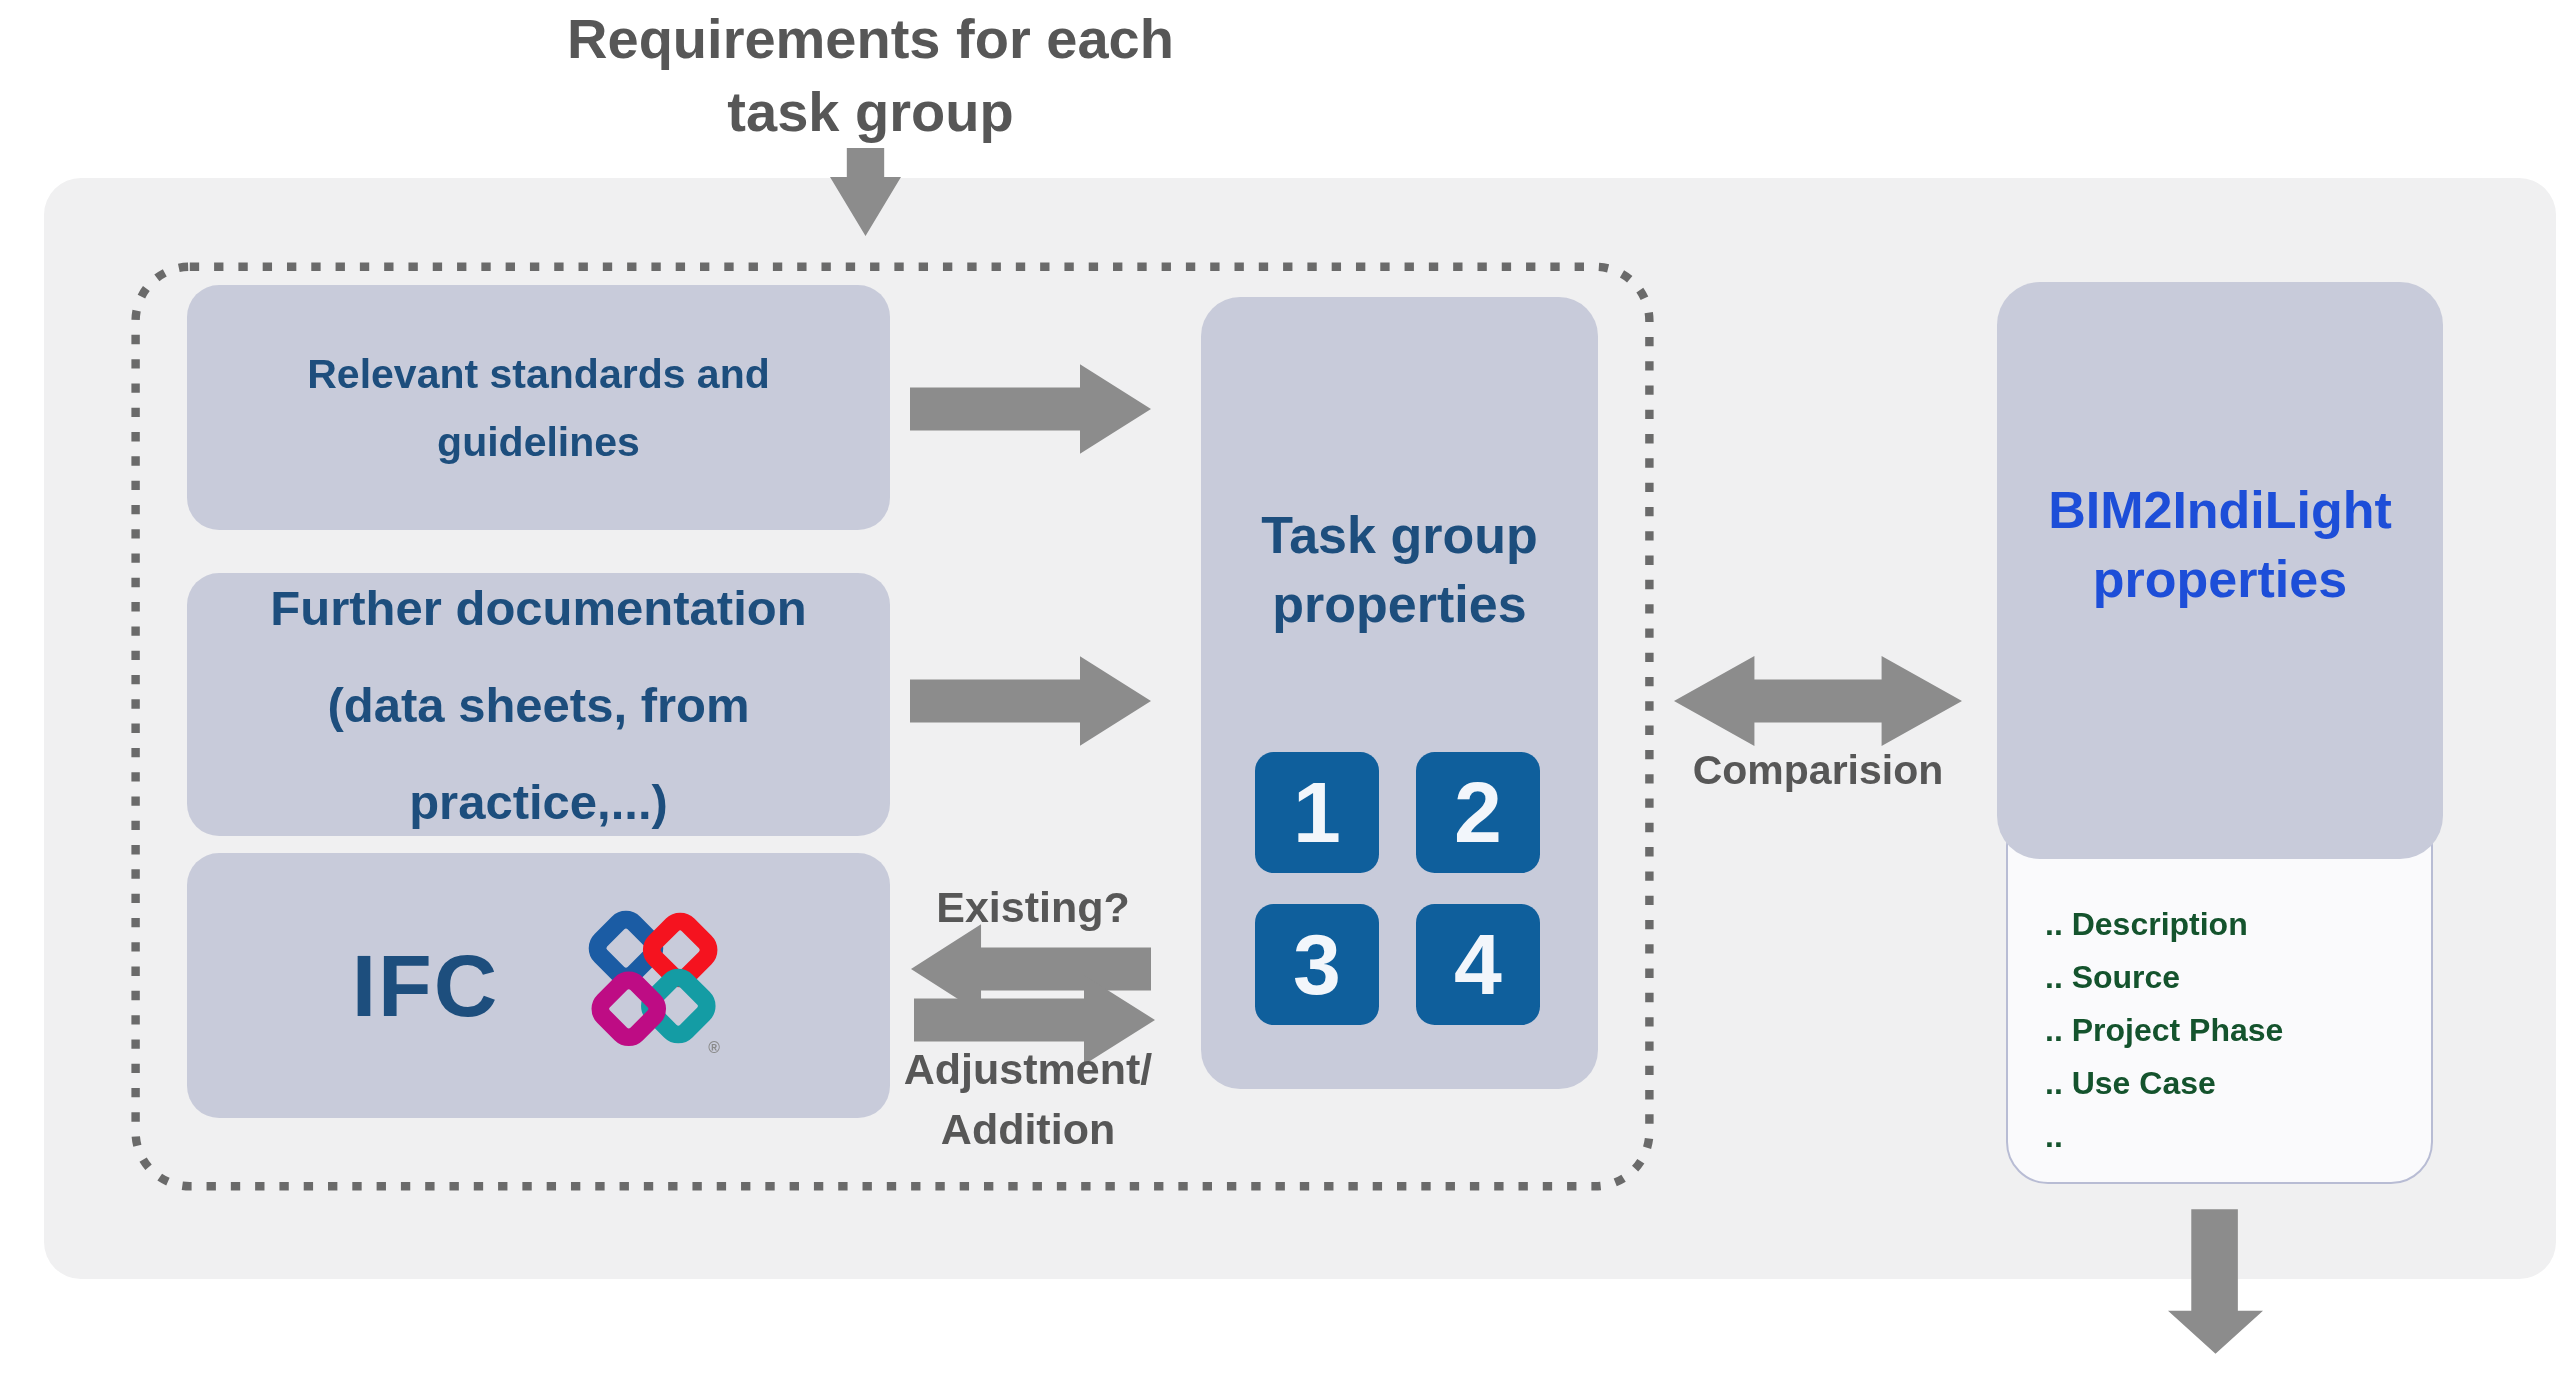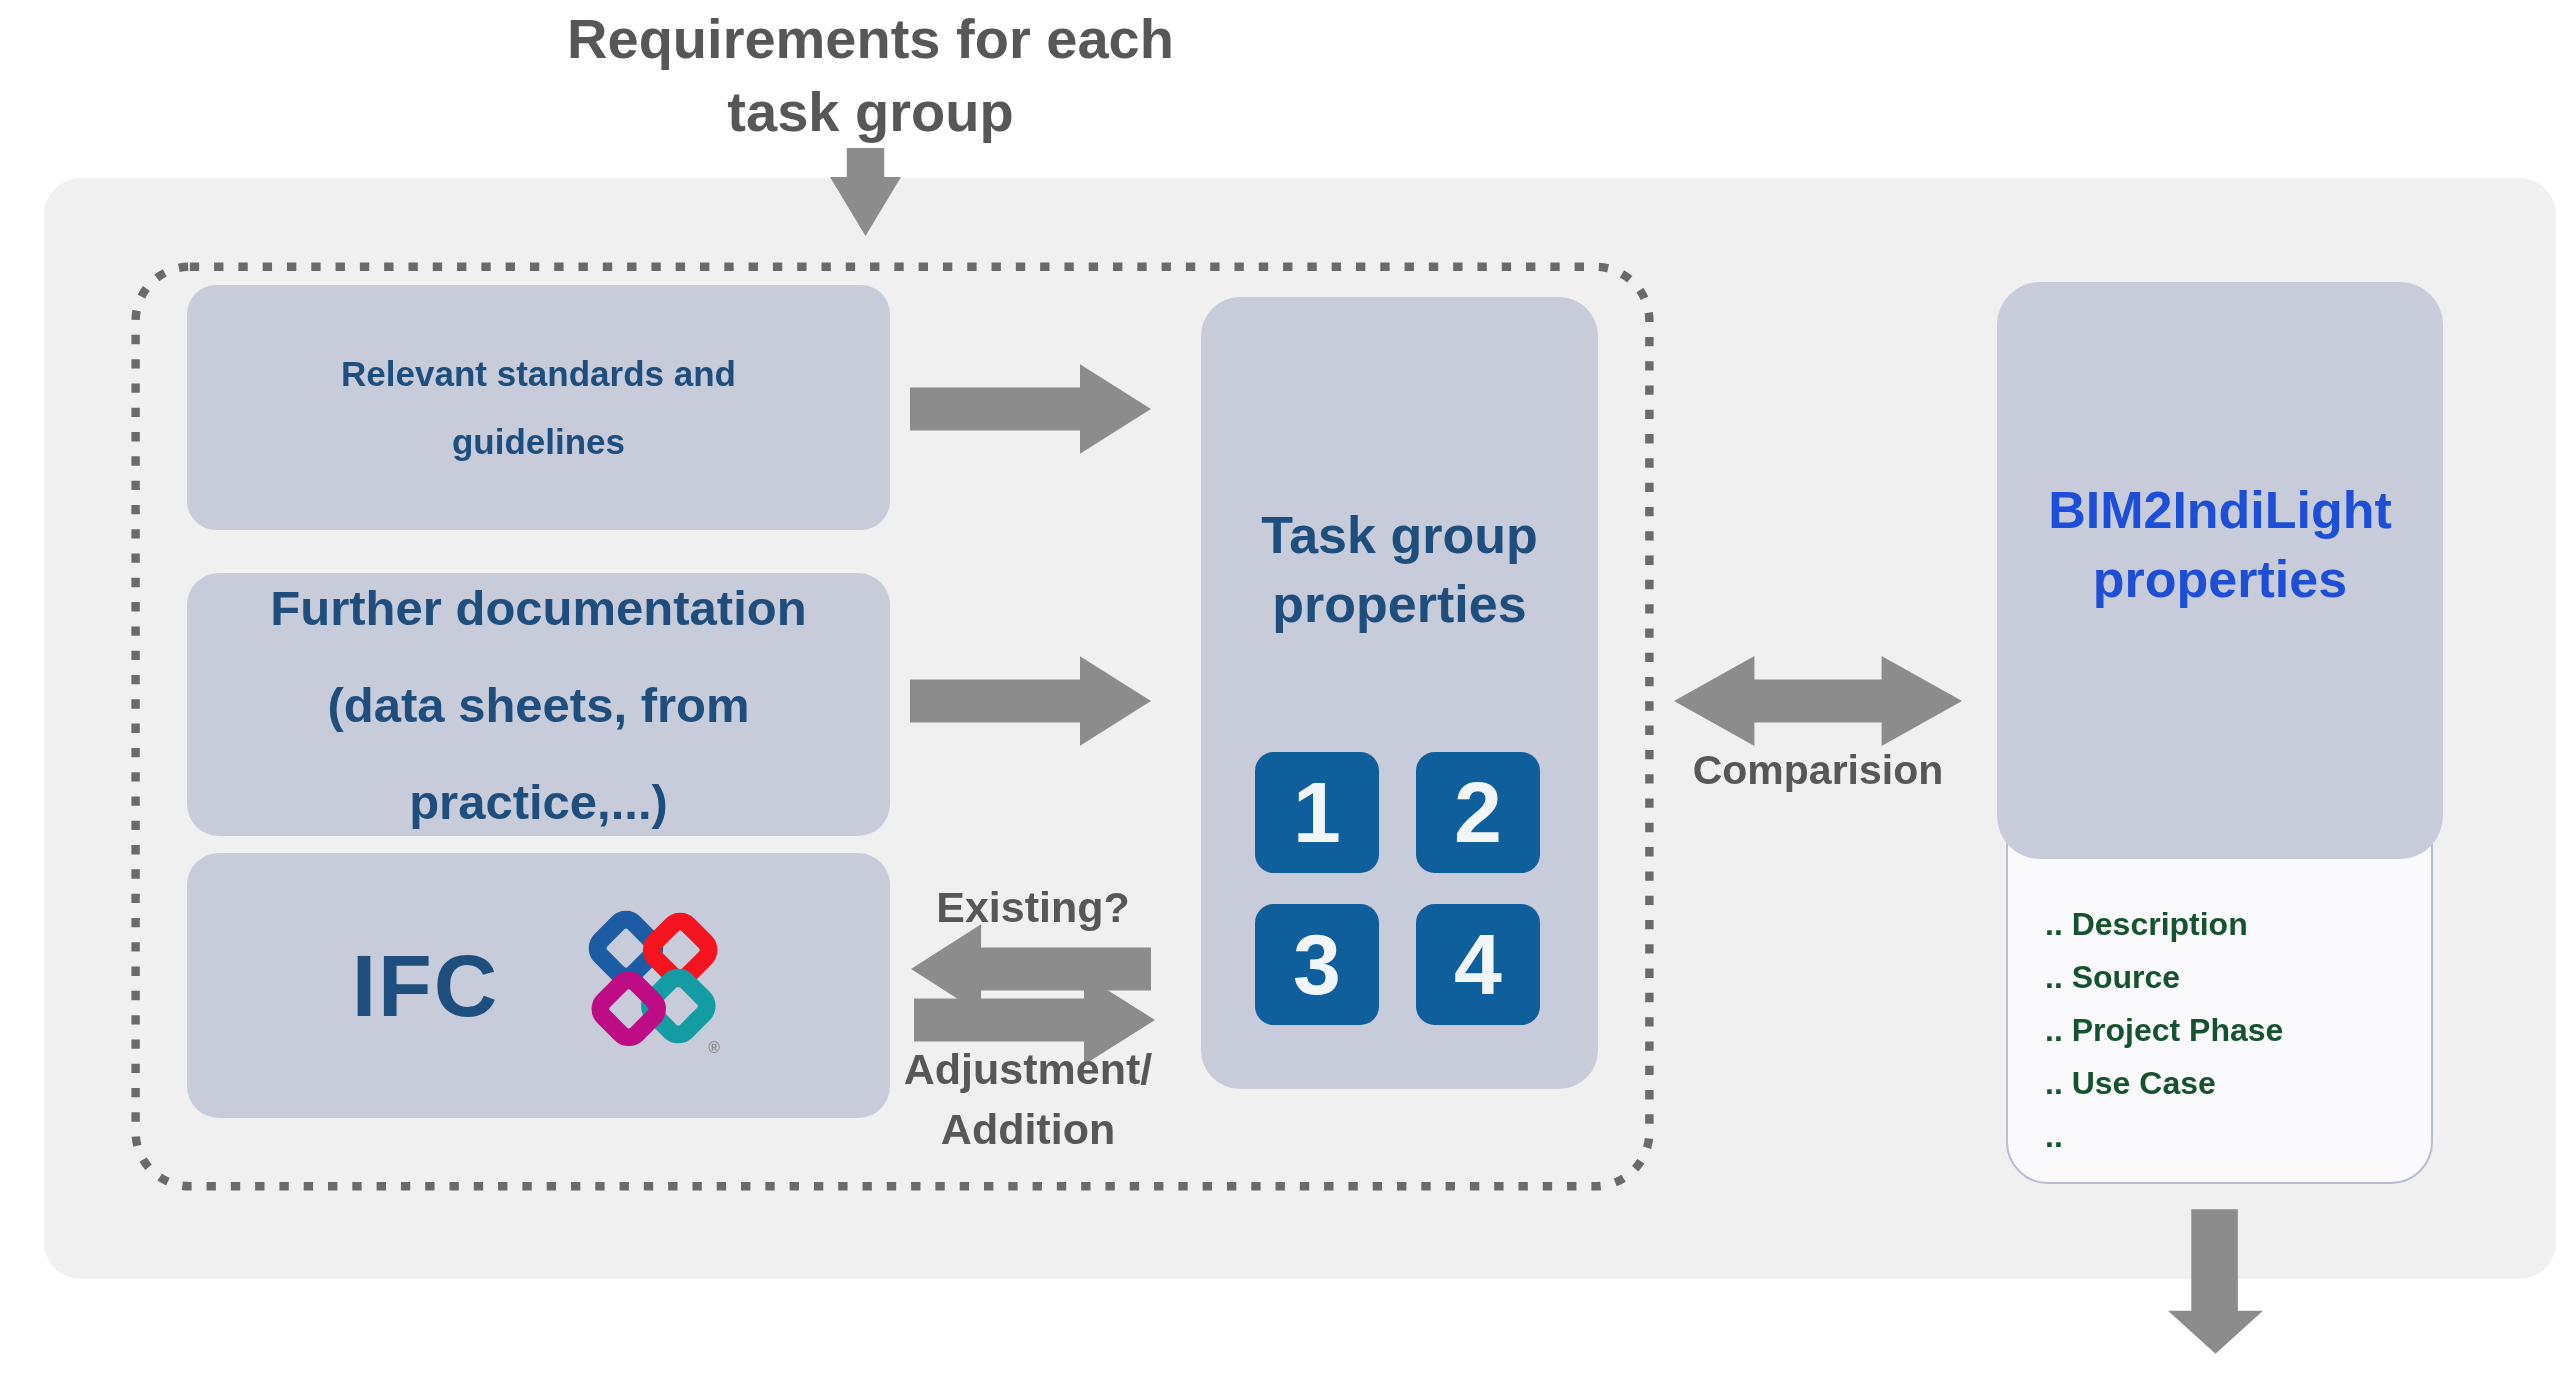--- a/index.html
+++ b/index.html
@@ -37,21 +37,21 @@
   .lav-box {
     background: #C8CBDA;
     border-radius: 32px;
     display: flex;
     flex-direction: column;
     align-items: center;
     justify-content: center;
     color: #1D4E7D;
     text-align: center;
   }
-  .box-standards   { left: 187px; top: 285px; width: 703px; height: 245px; font-size: 35px; line-height: 68px; border-radius: 29px; }
+  .box-standards   { left: 187px; top: 285px; width: 703px; height: 245px; font-size: 41px; line-height: 68px; }
   .box-docs        { left: 187px; top: 573px; width: 703px; height: 263px; font-size: 49px; line-height: 68px; gap: 29px; }
   .box-ifc         { left: 187px; top: 853px; width: 703px; height: 265px; flex-direction: row; gap: 84px; }
   .ifc-label       { font-size: 88px; letter-spacing: 1.9px; }
 
   .task-box        { left: 1201px; top: 297px; width: 397px; height: 792px; border-radius: 39px; display: block; }
   .task-title      { position: absolute; top: 204px; left: 0; width: 100%; text-align: center; font-size: 52px; line-height: 69px; color: #1D4E7D; }
   .num-grid {
     position: absolute; left: 54px; top: 455px;
     display: grid;
     grid-template-columns: 124px 124px;

